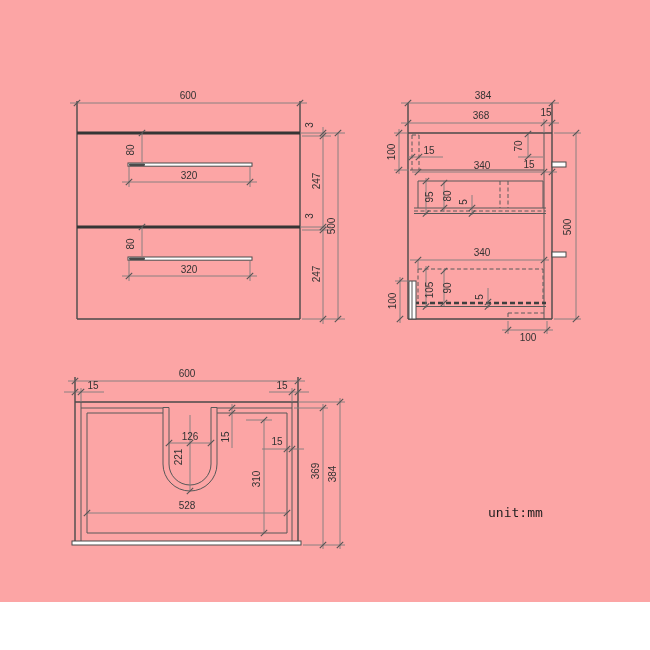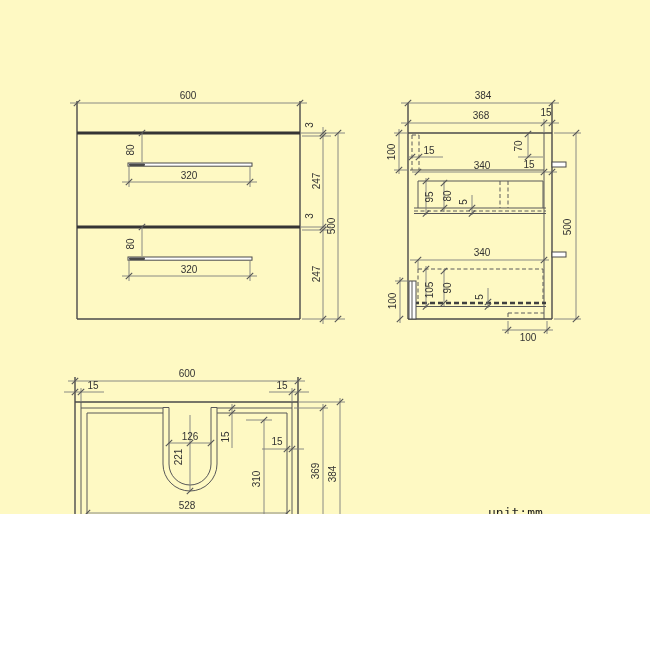--- a/index.html
+++ b/index.html
@@ -1,16 +1,16 @@
 <!DOCTYPE html>
 <html><head>
 <meta charset="utf-8">
 <style>
   html,body{margin:0;padding:0;background:#fff;}
-  .canvas{position:relative;width:650px;height:514px;background:#fef9c3;overflow:hidden;}
+  .canvas{position:relative;width:650px;height:602px;background:#fca5a5;overflow:hidden;}
   svg text{font-family:"Liberation Sans",sans-serif;font-size:10px;fill:#333;}
   svg text.mono{font-family:"DejaVu Sans Mono",monospace;font-size:13px;fill:#1d1d1d;}
   .ol{stroke:#4a4a4a;stroke-width:1.4;fill:none;}
   .in{stroke:#585858;stroke-width:1;fill:none;}
   .thick{stroke:#353535;stroke-width:2.8;fill:none;}
   .dim{stroke:#7d7d7d;stroke-width:0.9;fill:none;}
   .dash{stroke:#5a5a5a;stroke-width:1;fill:none;stroke-dasharray:4 2.5;}
   .dashthick{stroke:#3f3f3f;stroke-width:2.4;fill:none;stroke-dasharray:5 3;}
   .tick{stroke:#555;stroke-width:1.1;}
   .box{fill:#fff;stroke:#4a4a4a;stroke-width:1;}

